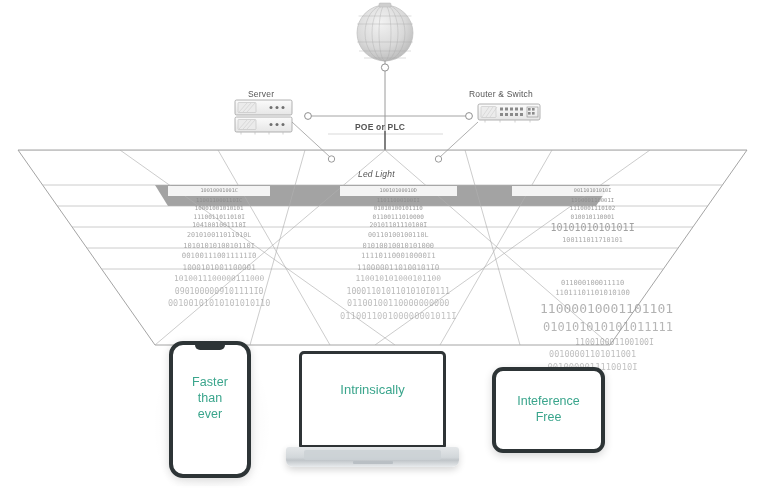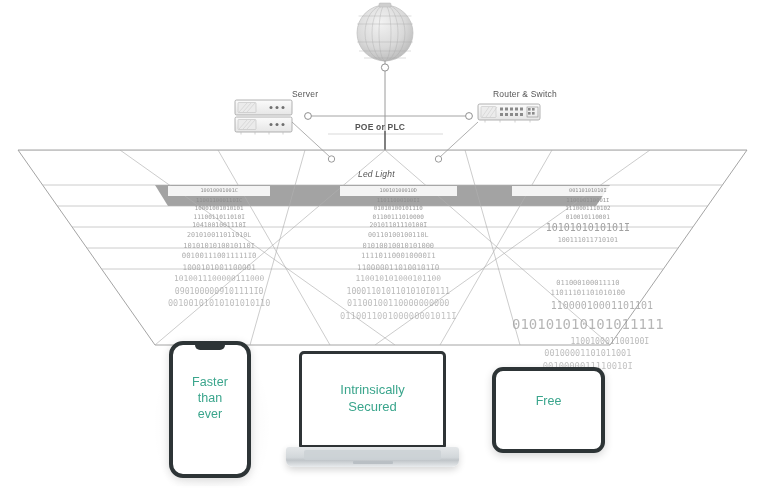--- a/index.html
+++ b/index.html
@@ -33,22 +33,22 @@
 
   
   .node-label {
     position: absolute;
     font-size: 8.5px;
     color: #555555;
     letter-spacing: 0.2px;
     white-space: nowrap;
     text-align: center;
   }
-  #label-server   { left: 248px; top: 89px; margin-left: 44px; }
-  #label-router   { left: 469px; top: 89px; margin-left: 24px; }
+  #label-server   { left: 248px; top: 89px; }
+  #label-router   { left: 469px; top: 89px; }
   #label-poe      { left: 355px; top: 122px; font-weight: bold; }
   #label-ledlight { left: 358px; top: 169px; font-style: italic; }
 
   
   .binary-col {
     position: absolute;
     font-family: "DejaVu Sans Mono", monospace;
     color: #8d8d8d;
     white-space: nowrap;
     text-align: center;
@@ -384,49 +384,49 @@
     </div>
   <div class="binary-col" id="binary-right">
       <div style="font-size: 5.2px; opacity: 0.95; background: rgba(255, 255, 255, 0.92); padding: 1px 3px;">00110101010I</div>
       <div style="font-size: 5.5px; opacity: 0.915;">110000110001I</div>
       <div style="font-size: 5.8px; opacity: 0.88;">1110001110102</div>
       <div style="font-size: 6.1px; opacity: 0.845;">010010110001</div>
       <div style="font-size: 10px; opacity: 0.81;">1010101010101I</div>
       <div style="font-size: 6.7px; opacity: 0.775;">100111011710101</div>
       <div style="font-size: 7px; opacity: 0.74; margin-top: 32px;">011000100011110</div>
       <div style="font-size: 7.3px; opacity: 0.705;">11011101101010100</div>
-      <div style="font-size: 10px; opacity: 0.67; margin-left: 28px;">11000010001101101</div>
-      <div style="font-size: 14px; opacity: 0.635;">010101010101011111</div>
+      <div style="font-size: 13px; opacity: 0.67; margin-left: 28px;">11000010001101101</div>
+      <div style="font-size: 12px; opacity: 0.635; text-align: right;">010101010101011111</div>
       <div style="font-size: 8.2px; opacity: 0.6; margin-left: 44px;">110010001100100I</div>
       <div style="font-size: 8.5px; opacity: 0.565;">00100001101011001</div>
       <div style="font-size: 8.8px; opacity: 0.53;">0010000011110010I</div>
     </div>
 
   <div id="phone-shadow"></div>
 
   <div class="device" id="phone">
     <div id="phone-notch"></div>
     <div id="phone-screen-text" style="color: rgb(58, 165, 140);">
         <div>Faster</div>
         <div>than</div>
         <div>ever</div>
       </div>
   </div>
 
   <div class="device" id="laptop">
     <div id="laptop-lid">
       <div id="laptop-screen-text" style="color: rgb(58, 165, 140);">
           <div>Intrinsically</div>
-          <div>Secured</div>
         </div>
     </div>
     <div id="laptop-base"></div>
     <div id="laptop-keyboard"></div>
     <div id="laptop-trackpad"></div>
   </div>
 
   <div class="device" id="tablet">
     <div id="tablet-screen-text" style="color: rgb(58, 165, 140);">
+        <div>Inteference</div>
         <div>Free</div>
       </div>
   </div>
 
 </div>
 
 </body></html>

